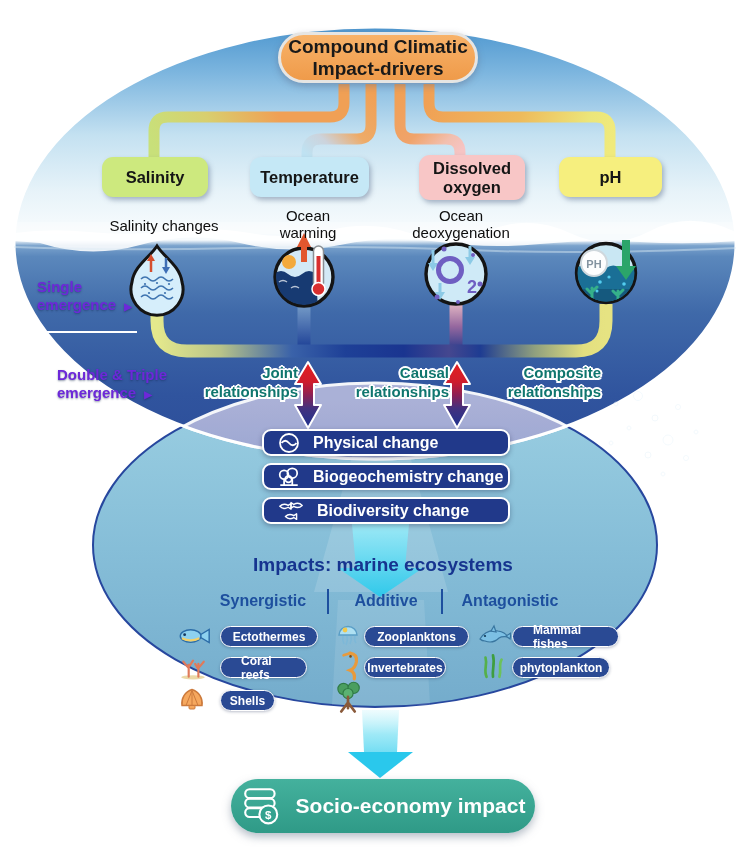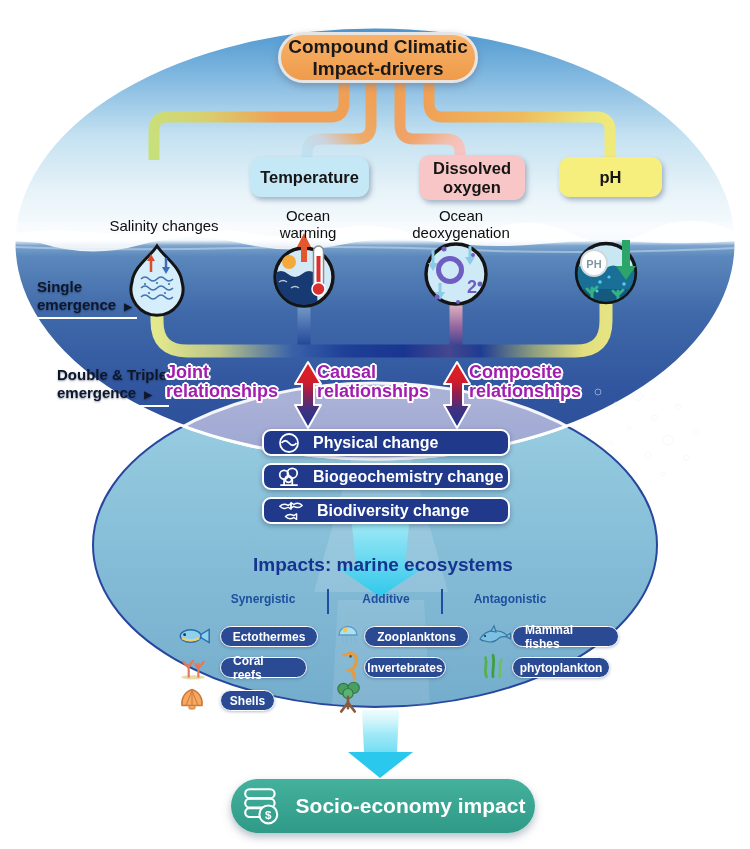--- a/index.html
+++ b/index.html
@@ -12,39 +12,39 @@
     border:3px solid #e6e5e3;border-radius:26px;display:flex;flex-direction:column;align-items:center;
     justify-content:center;font-weight:bold;font-size:19px;line-height:22px;color:#191919;
     box-shadow:0 3px 7px rgba(90,105,135,.45);}
 
   .driver-box{border-radius:11px;display:flex;align-items:center;justify-content:center;text-align:center;
     font-weight:bold;font-size:16.5px;line-height:19px;color:#151515;
     box-shadow:2px 3px 5px rgba(95,115,145,.5);}
   .sub-label{height:38px;display:flex;align-items:center;justify-content:center;text-align:center;
     font-size:15px;line-height:17.5px;color:#0e0e0e;}
 
-  .emergence{color:#0f172a;font-weight:bold;font-size:15px;line-height:18px;
-    border-bottom:2px solid #fff;padding-bottom:1px;text-shadow:0 1px 2px rgba(20,40,80,.5);}
+  .emergence{color:#6d28d9;font-weight:bold;font-size:15px;line-height:18px;
+    border-bottom:2px solid #fff;padding-bottom:15px;text-shadow:0 1px 2px rgba(20,40,80,.5);}
   .emergence .arrow{font-size:10px;margin-left:8px;letter-spacing:0;}
 
-  .rel-label{width:132px;text-align:left;font-weight:bold;font-size:18px;line-height:19px;color:#a21caf;
+  .rel-label{width:132px;text-align:right;font-weight:bold;font-size:15px;line-height:19px;color:#0f766e;
     text-shadow:-1.5px -1.5px 0 #fff,1.5px -1.5px 0 #fff,-1.5px 1.5px 0 #fff,1.5px 1.5px 0 #fff,
       0 -2px 0 #fff,0 2px 0 #fff,-2px 0 0 #fff,2px 0 0 #fff;}
 
   .change-box{left:262px;width:248px;height:27px;background:#21398a;border:2px solid #fff;border-radius:9px;
     display:flex;align-items:center;gap:12px;padding-left:13px;color:#fff;font-weight:bold;font-size:16px;
     box-shadow:0 2px 5px rgba(25,35,70,.35);}
   .change-box svg{flex:0 0 auto;}
 
   .impacts-heading{left:233px;top:554px;width:300px;text-align:center;font-weight:bold;font-size:19px;color:#16348f;}
-  .interaction{width:130px;text-align:center;font-weight:bold;font-size:12px;color:#1d4f9e;}
+  .interaction{width:130px;text-align:center;font-weight:bold;font-size:16px;color:#1d4f9e;}
   .divider{width:2px;height:25px;background:#1d4f9e;}
 
   .pill{height:21px;background:#2a4a94;border:1.5px solid #fff;border-radius:12px;display:flex;align-items:center;
-    justify-content:center;color:#fff;font-weight:bold;font-size:12px;padding:0 12px;
+    justify-content:center;color:#fff;font-weight:bold;font-size:12px;padding:0 20px;
     box-shadow:0 1px 3px rgba(25,40,80,.3);}
 
   .socio-box{left:231px;top:779px;width:304px;height:54px;border-radius:28px;
     background:linear-gradient(180deg,#44b19d,#2f9a87);display:flex;align-items:center;justify-content:center;
     gap:13px;color:#fff;font-weight:bold;font-size:21px;box-shadow:0 4px 9px rgba(110,125,145,.5);}
 </style>
 </head>
 <body>
 
 <div class="canvas">
@@ -288,20 +288,21 @@
     <rect x="622" y="240" width="8" height="28" fill="#2ba56a"></rect>
     <polygon points="616,266 636,266 626,280" fill="#2ba56a"></polygon>
   </g>
 </svg>
 
 <div class="ov title-box">
   <span>Compound Climatic</span>
   <span>Impact-drivers</span>
 </div>
 
+<div class="ov driver-box" style="left:102px;top:157px;width:106px;height:40px;background:#cde97e;">Salinity</div>
 <div class="ov driver-box" style="left:250px;top:157px;width:119px;height:40px;background:#c5e8f6;">Temperature</div>
 <div class="ov driver-box" style="left:407px;top:155px;width:106px;height:45px;background:#f8c6c6;margin-left:12px;">Dissolved oxygen</div>
 <div class="ov driver-box" style="left:559px;top:157px;width:103px;height:40px;background:#f6ef7e;">pH</div>
 
 <div class="ov sub-label" style="left:94px;top:207px;width:140px;">Salinity changes</div>
 <div class="ov sub-label" style="left:263px;top:205px;width:90px;">Ocean warming</div>
 <div class="ov sub-label" style="left:400px;top:205px;width:122px;">Ocean deoxygenation</div>
 
 <div class="ov emergence" style="left:37px;top:278px;width:100px;">
   <div>Single</div>

